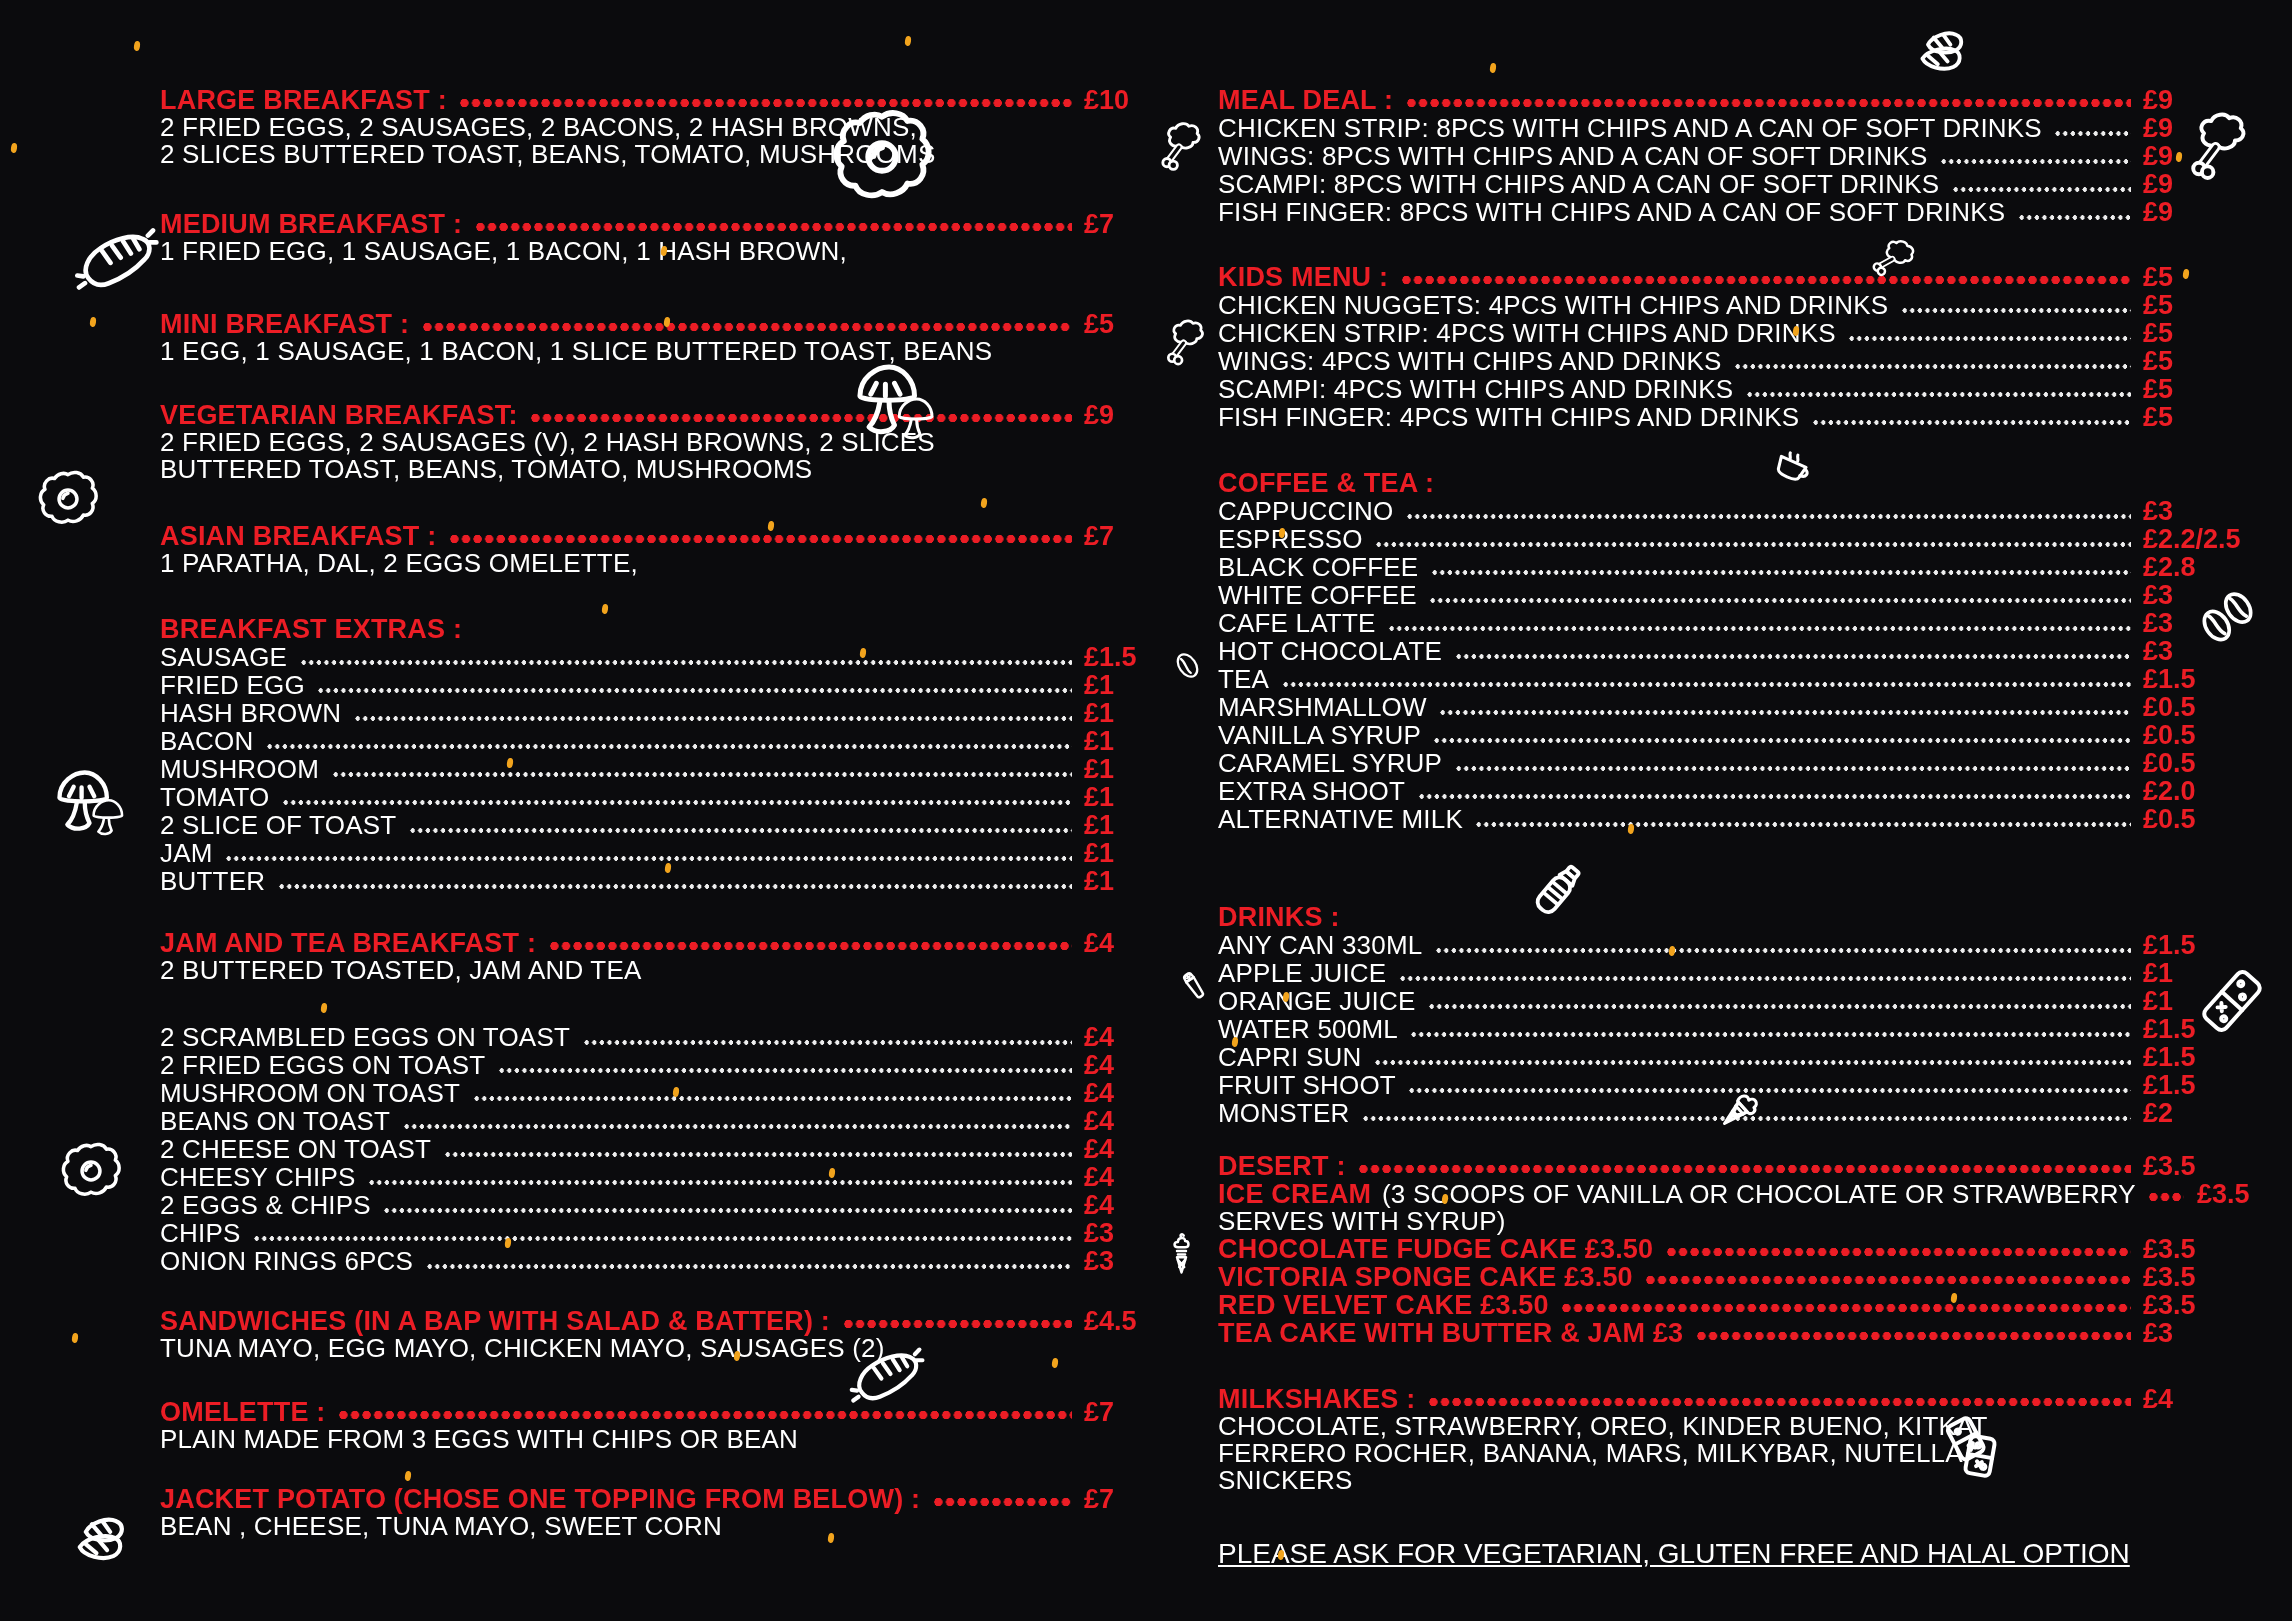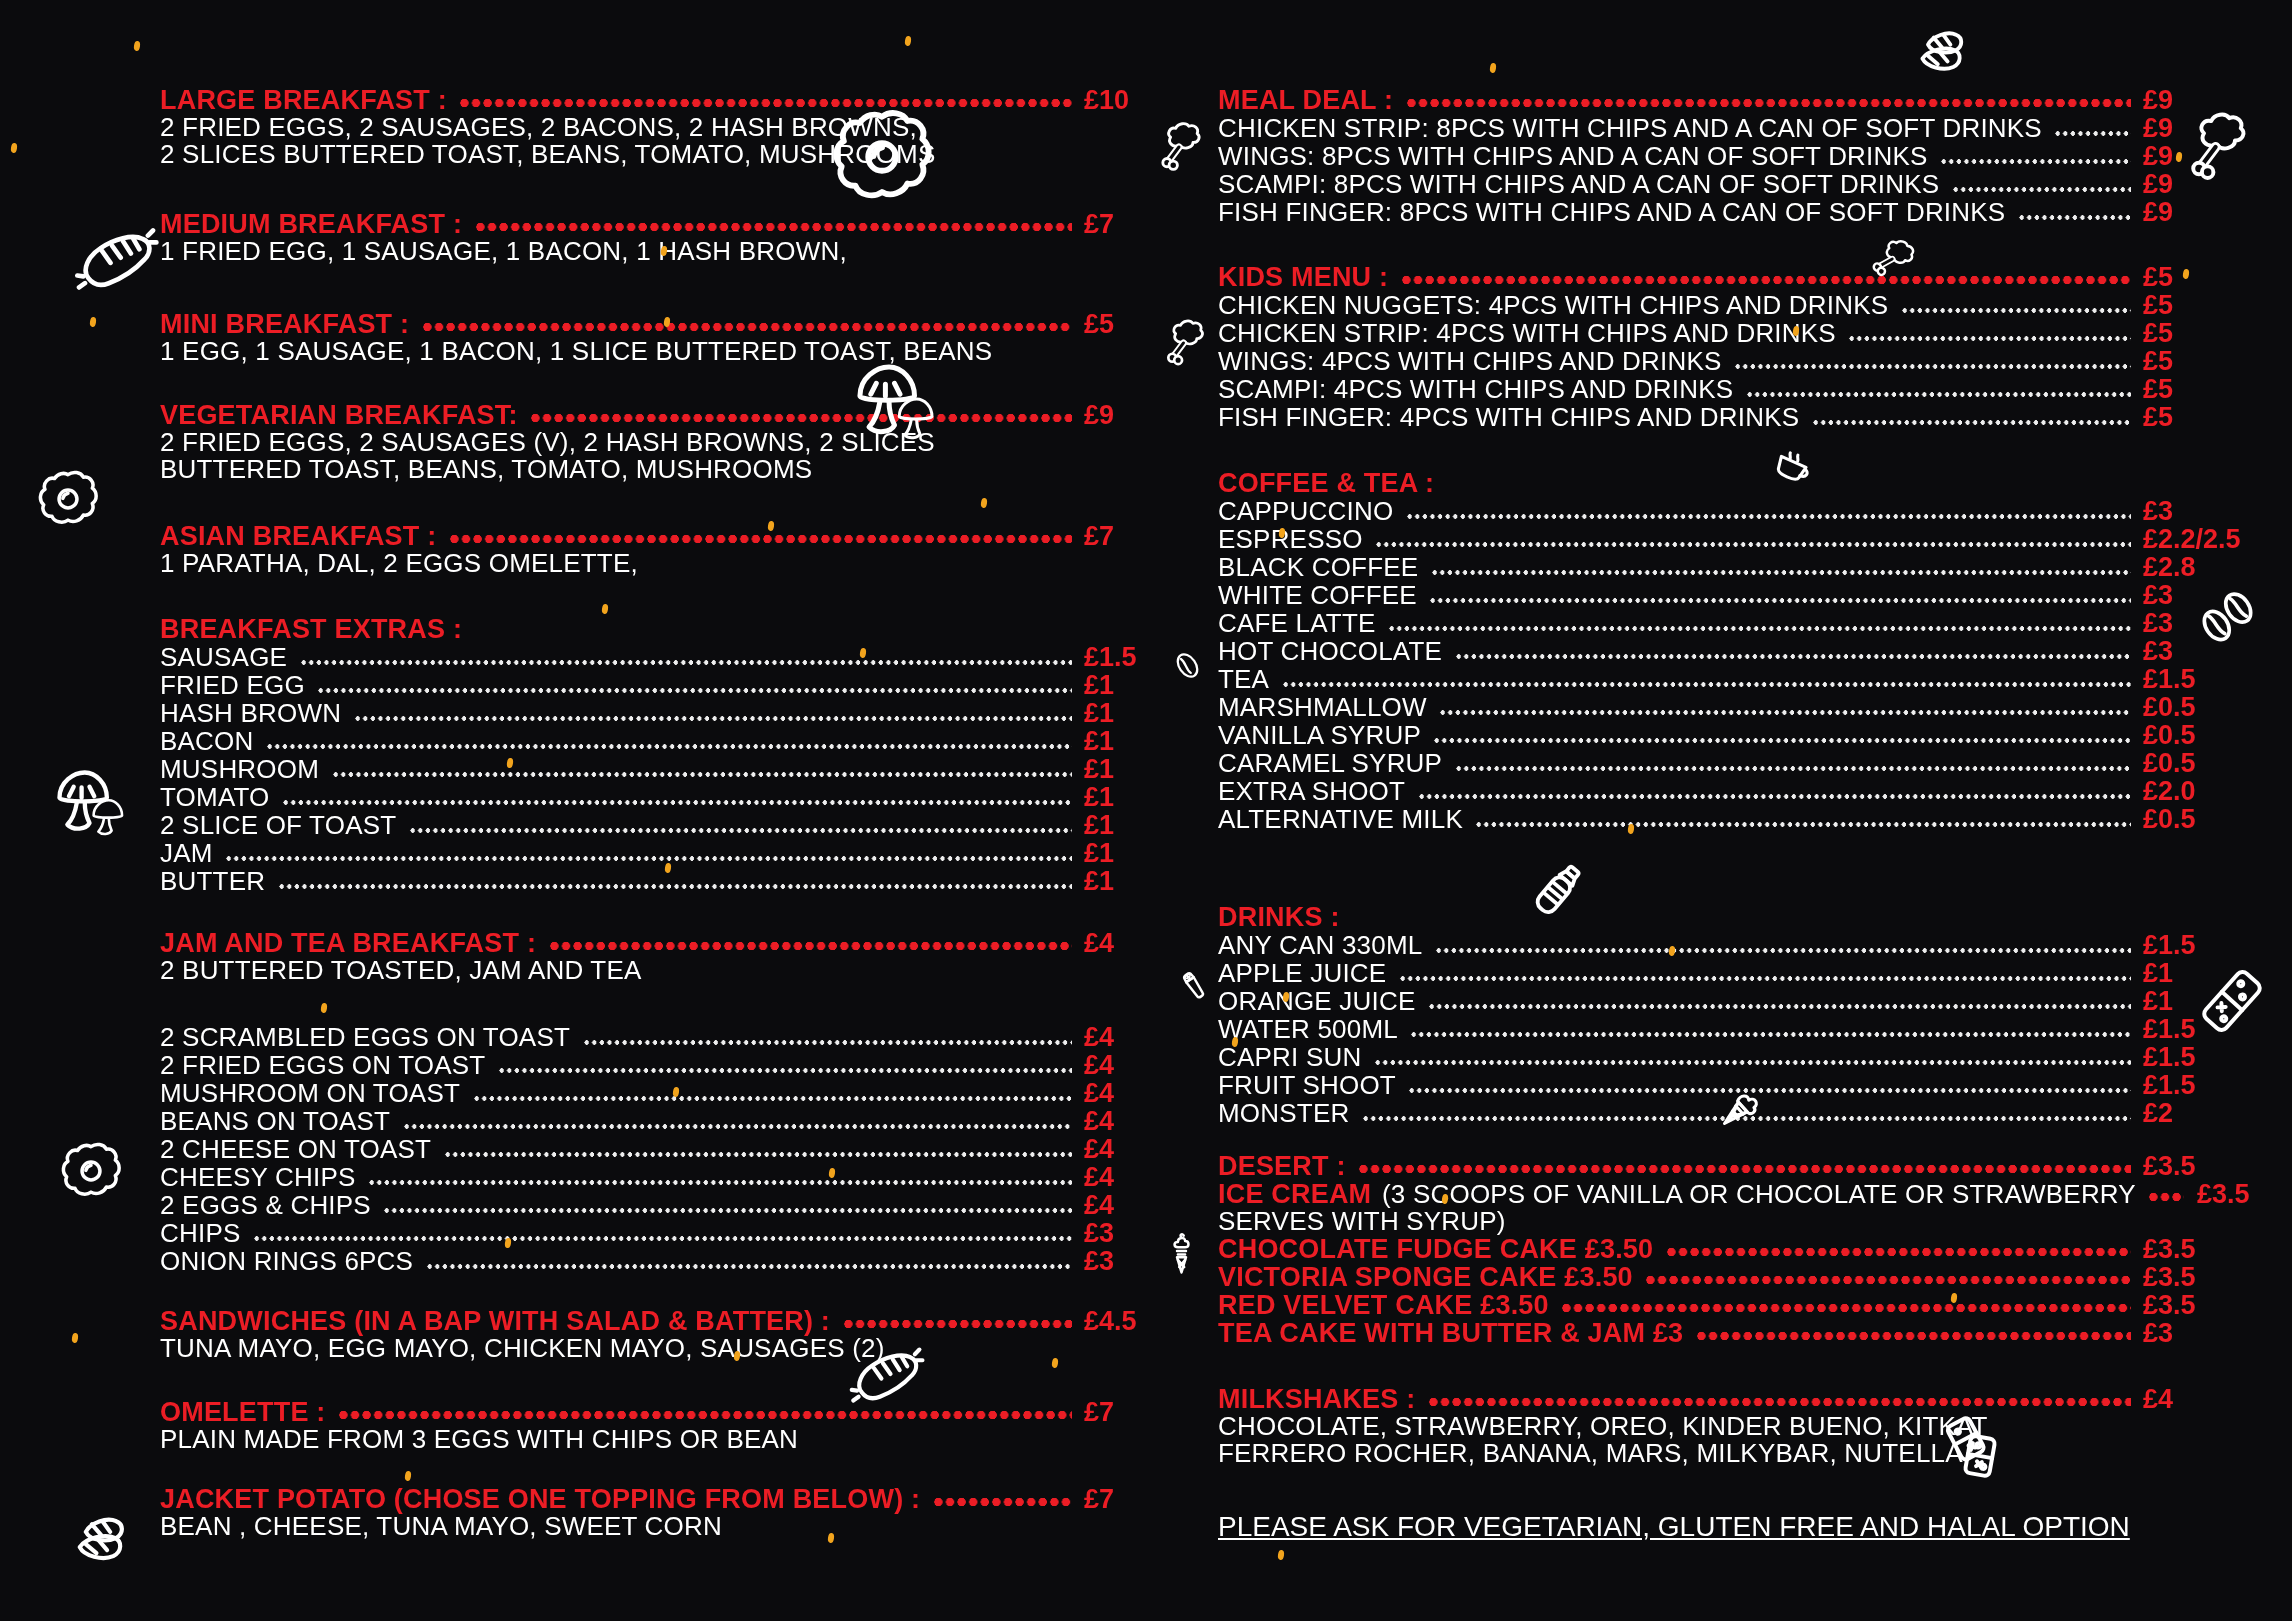--- a/index.html
+++ b/index.html
@@ -473,20 +473,21 @@
     <section class="sec" style="margin-bottom:44px">
       <div class="row">
         <span class="t">MILKSHAKES :</span>
         <span class="lead red"></span>
         <span class="p">£4</span>
       </div>
       <div>
 
       <div class="d">CHOCOLATE, STRAWBERRY, OREO, KINDER BUENO, KITKAT</div>
           <div class="d">FERRERO ROCHER, BANANA, MARS, MILKYBAR, NUTELLA</div>
+          <div class="d">SNICKERS</div>
         </div>
     </section>
 
     <div class="note">PLEASE ASK FOR VEGETARIAN, GLUTEN FREE AND HALAL OPTION</div>
 
   </div>
 
   <span class="ico" style="left:817px;top:104px;width:130px;height:106px">
     <svg viewBox="0 0 100 100">
         <path d="M50 12 C58 6 70 8 74 16 C84 14 92 24 88 33 C96 39 96 52 88 57 C92 67 84 77 74 75 C70 84 58 88 50 83 C42 89 28 86 25 77 C15 78 8 68 12 59 C4 52 6 39 14 35 C10 25 20 15 29 18 C34 10 44 8 50 12 Z"></path>

